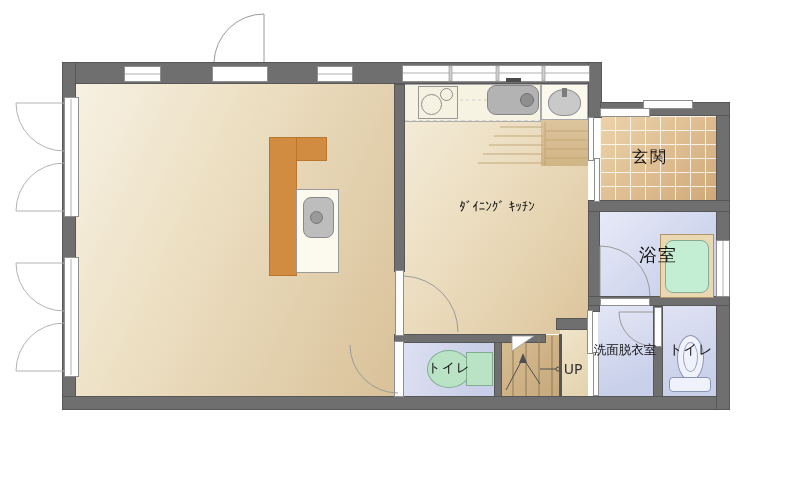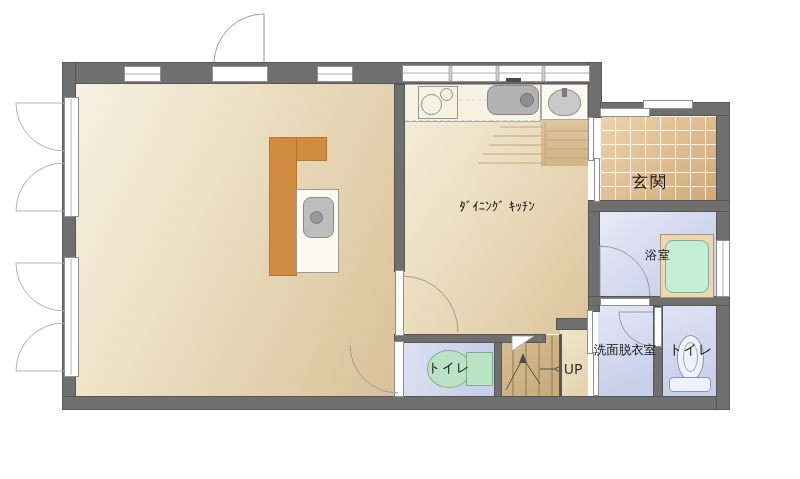--- a/index.html
+++ b/index.html
@@ -143,20 +143,20 @@
     <circle cx="558" cy="369" r="2" fill="none" stroke="#4f4f4f" stroke-width="1"></circle>
 
     <path d="M543,127 H500 M543,136 H494 M543,145 H489 M543,154 H483 M543,163 H478" stroke="#c2a87c" fill="none" stroke-width="1"></path>
     <path d="M545,131 H588 M545,140 H588 M545,149 H588 M545,158 H588 M545,122 V166" stroke="#bfa16f" fill="none" stroke-width="0.8"></path>
 
     <path d="M405,121 H541" stroke="#b5b5b5" fill="none" stroke-width="1" stroke-dasharray="4,3"></path>
     <path d="M460,100 H487" stroke="#c9c9c9" fill="none" stroke-width="0.8" stroke-dasharray="3,3"></path>
   </svg>
 
   <div class="label" style="left:497px;top:206px;font-size:13px;">ﾀﾞｲﾆﾝｸﾞ ｷｯﾁﾝ</div>
-  <div class="label" style="left:650px;top:157px;font-size:16px;letter-spacing:2px;margin-top:25px;">玄関</div>
-  <div class="label" style="left:658px;top:255px;font-size:12px;letter-spacing:1px;">浴室</div>
+  <div class="label" style="left:650px;top:157px;font-size:16px;letter-spacing:2px;">玄関</div>
+  <div class="label" style="left:658px;top:255px;font-size:18px;letter-spacing:1px;">浴室</div>
   <div class="label" style="left:625px;top:350px;font-size:12.5px;">洗面脱衣室</div>
   <div class="label" style="left:691px;top:350px;font-size:13.5px;letter-spacing:1px;">トイレ</div>
   <div class="label" style="left:449px;top:368px;font-size:13px;letter-spacing:1px;">トイレ</div>
   <div class="label" style="left:573px;top:369px;font-size:14px;color:#333;">UP</div>
 
 </div>
 
 </body></html>

